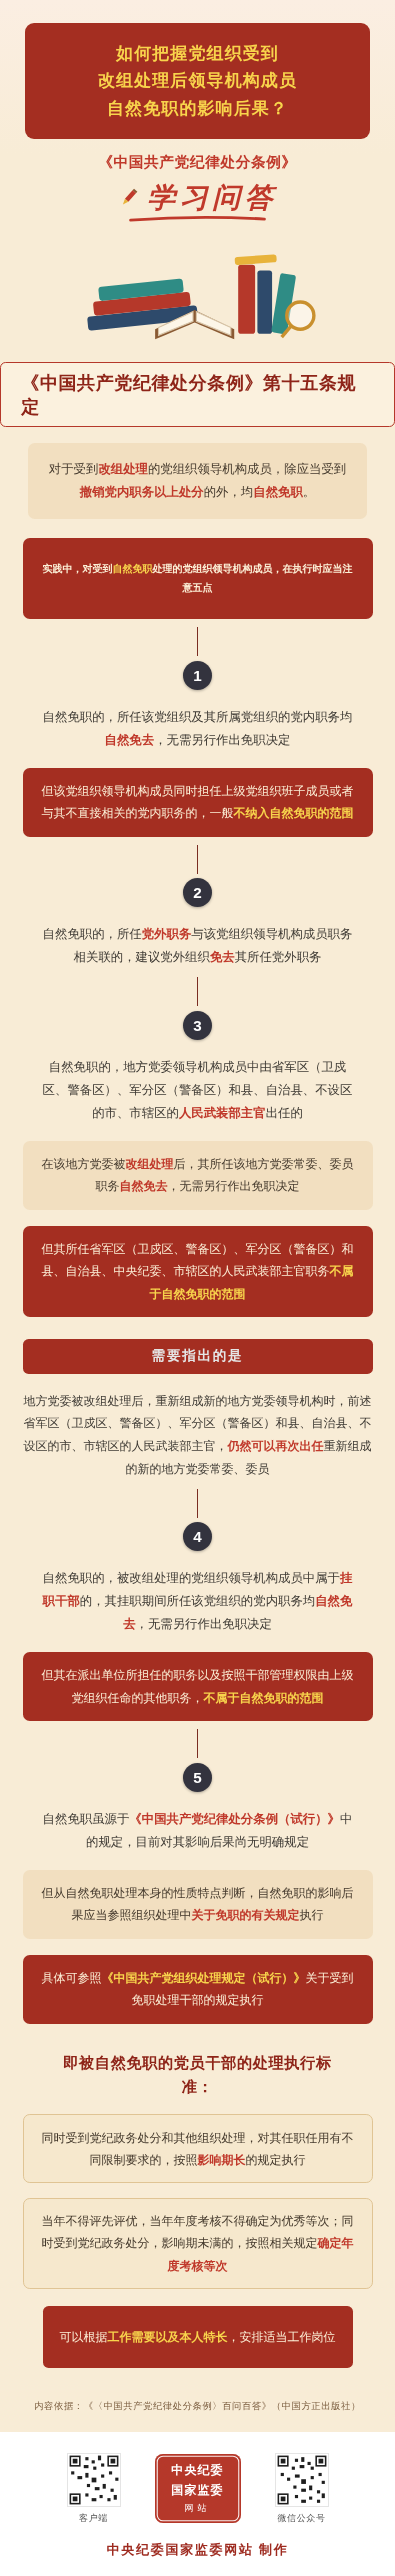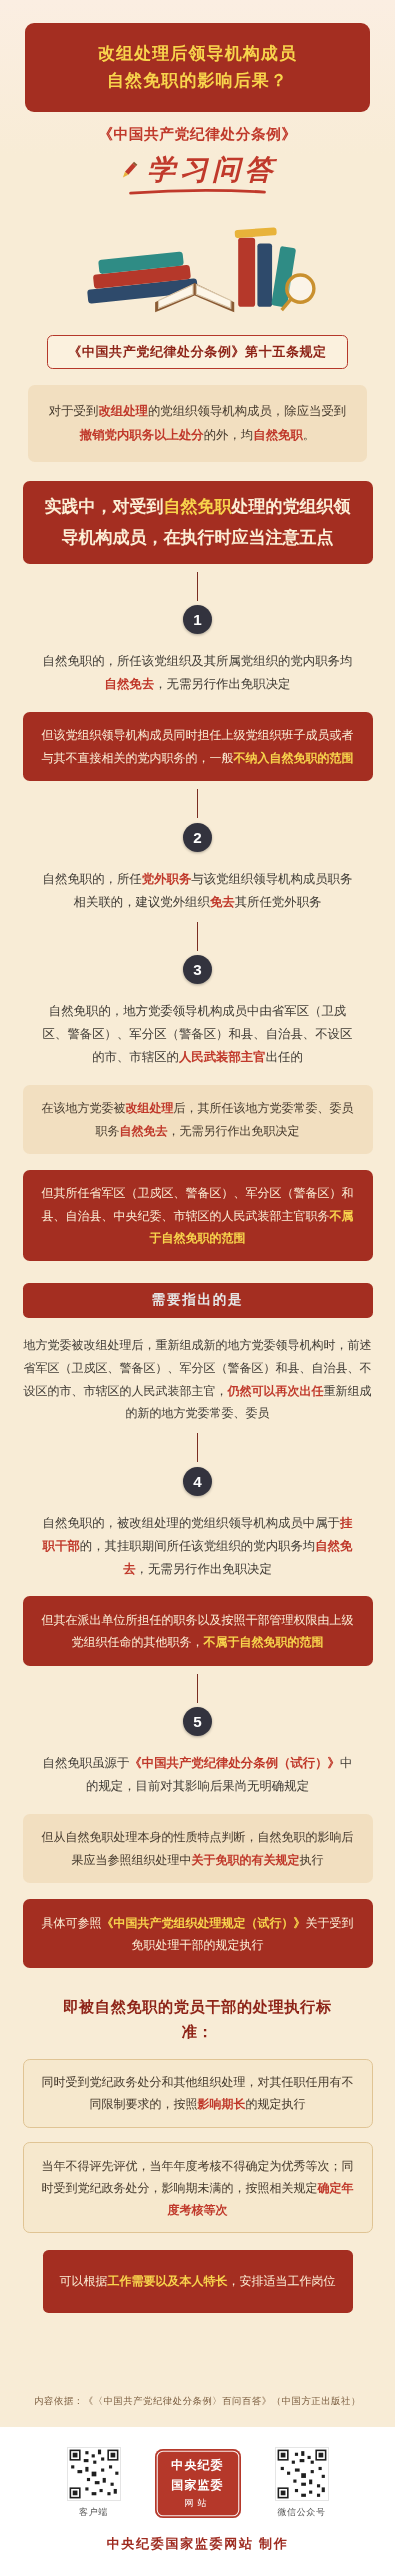--- a/index.html
+++ b/index.html
@@ -23,30 +23,30 @@
   .qa-row { display:flex; align-items:center; gap:6.8px; }
   .qa-script {
     font-family:"DejaVu Serif","Liberation Serif",serif; font-style:italic;
     font-size:28px; font-weight:bold; color:#c0392b; letter-spacing:4.5px;
   }
   .qa-underline { margin-top:-2.3px; }
   .books { margin-top:9px; }
   
   .article-heading {
     margin-top:17px; border:1.1px solid #b5382a; color:#8e2418; background:#fbf1de;
-    padding:7.3px 20.3px; border-radius:5.6px; font-size:13px; font-weight:bold; letter-spacing:0.6px;
+    padding:7.3px 20.3px; border-radius:5.6px; font-size:18px; font-weight:bold; letter-spacing:0.6px;
   }
   .quote-box {
     margin-top:16px; width:339px; box-sizing:border-box; background:#f2dfc0;
     border-radius:6.8px; padding:14.7px 17px; font-size:12.4px; line-height:1.9;
     color:#44392c; text-align:center;
   }
   .practice-box {
     margin-top:19px; width:350px; box-sizing:border-box; background:#a42e21;
-    border-radius:6.8px; padding:10px 16px; font-size:17px; line-height:1.85;
+    border-radius:6.8px; padding:22px 16px; font-size:10px; line-height:1.85;
     color:#fcefd6; text-align:center; font-weight:600;
   }
   
   .step { display:flex; flex-direction:column; align-items:center; width:395px; }
   .connector { width:1.7px; height:29px; background:#7a2d22; margin-top:8px; }
   .step-circle {
     width:29px; height:29px; border-radius:50%; background:#33333e; color:#fff;
     font-size:15.2px; font-weight:bold; display:flex; align-items:center; justify-content:center;
     margin-top:4.5px; box-shadow:0 1.1px 2.8px rgba(0,0,0,.3);
   }
@@ -110,20 +110,21 @@
   .seal-big { color:#fff; font-size:12px; font-weight:bold; letter-spacing:1.1px; font-family:"DejaVu Serif","Liberation Serif",serif; }
   .seal-small { color:#fff; font-size:9px; letter-spacing:4px; }
   .credit { font-size:13px; font-weight:bold; color:#9e2b20; letter-spacing:1.7px; }
 </style>
 </head>
 <body>
 
 <div class="page">
 
   <div class="q-box">
+    <div>如何把握党组织受到</div>
     <div>改组处理后领导机构成员</div>
     <div>自然免职的影响后果？</div>
   </div>
 
   <div class="reg-title">《中国共产党纪律处分条例》</div>
 
   <div class="qa-wrap">
     <div class="qa-row">
       <svg width="22.6" height="22.6" viewBox="0 0 40 40">
         <g transform="rotate(42 20 20)">

